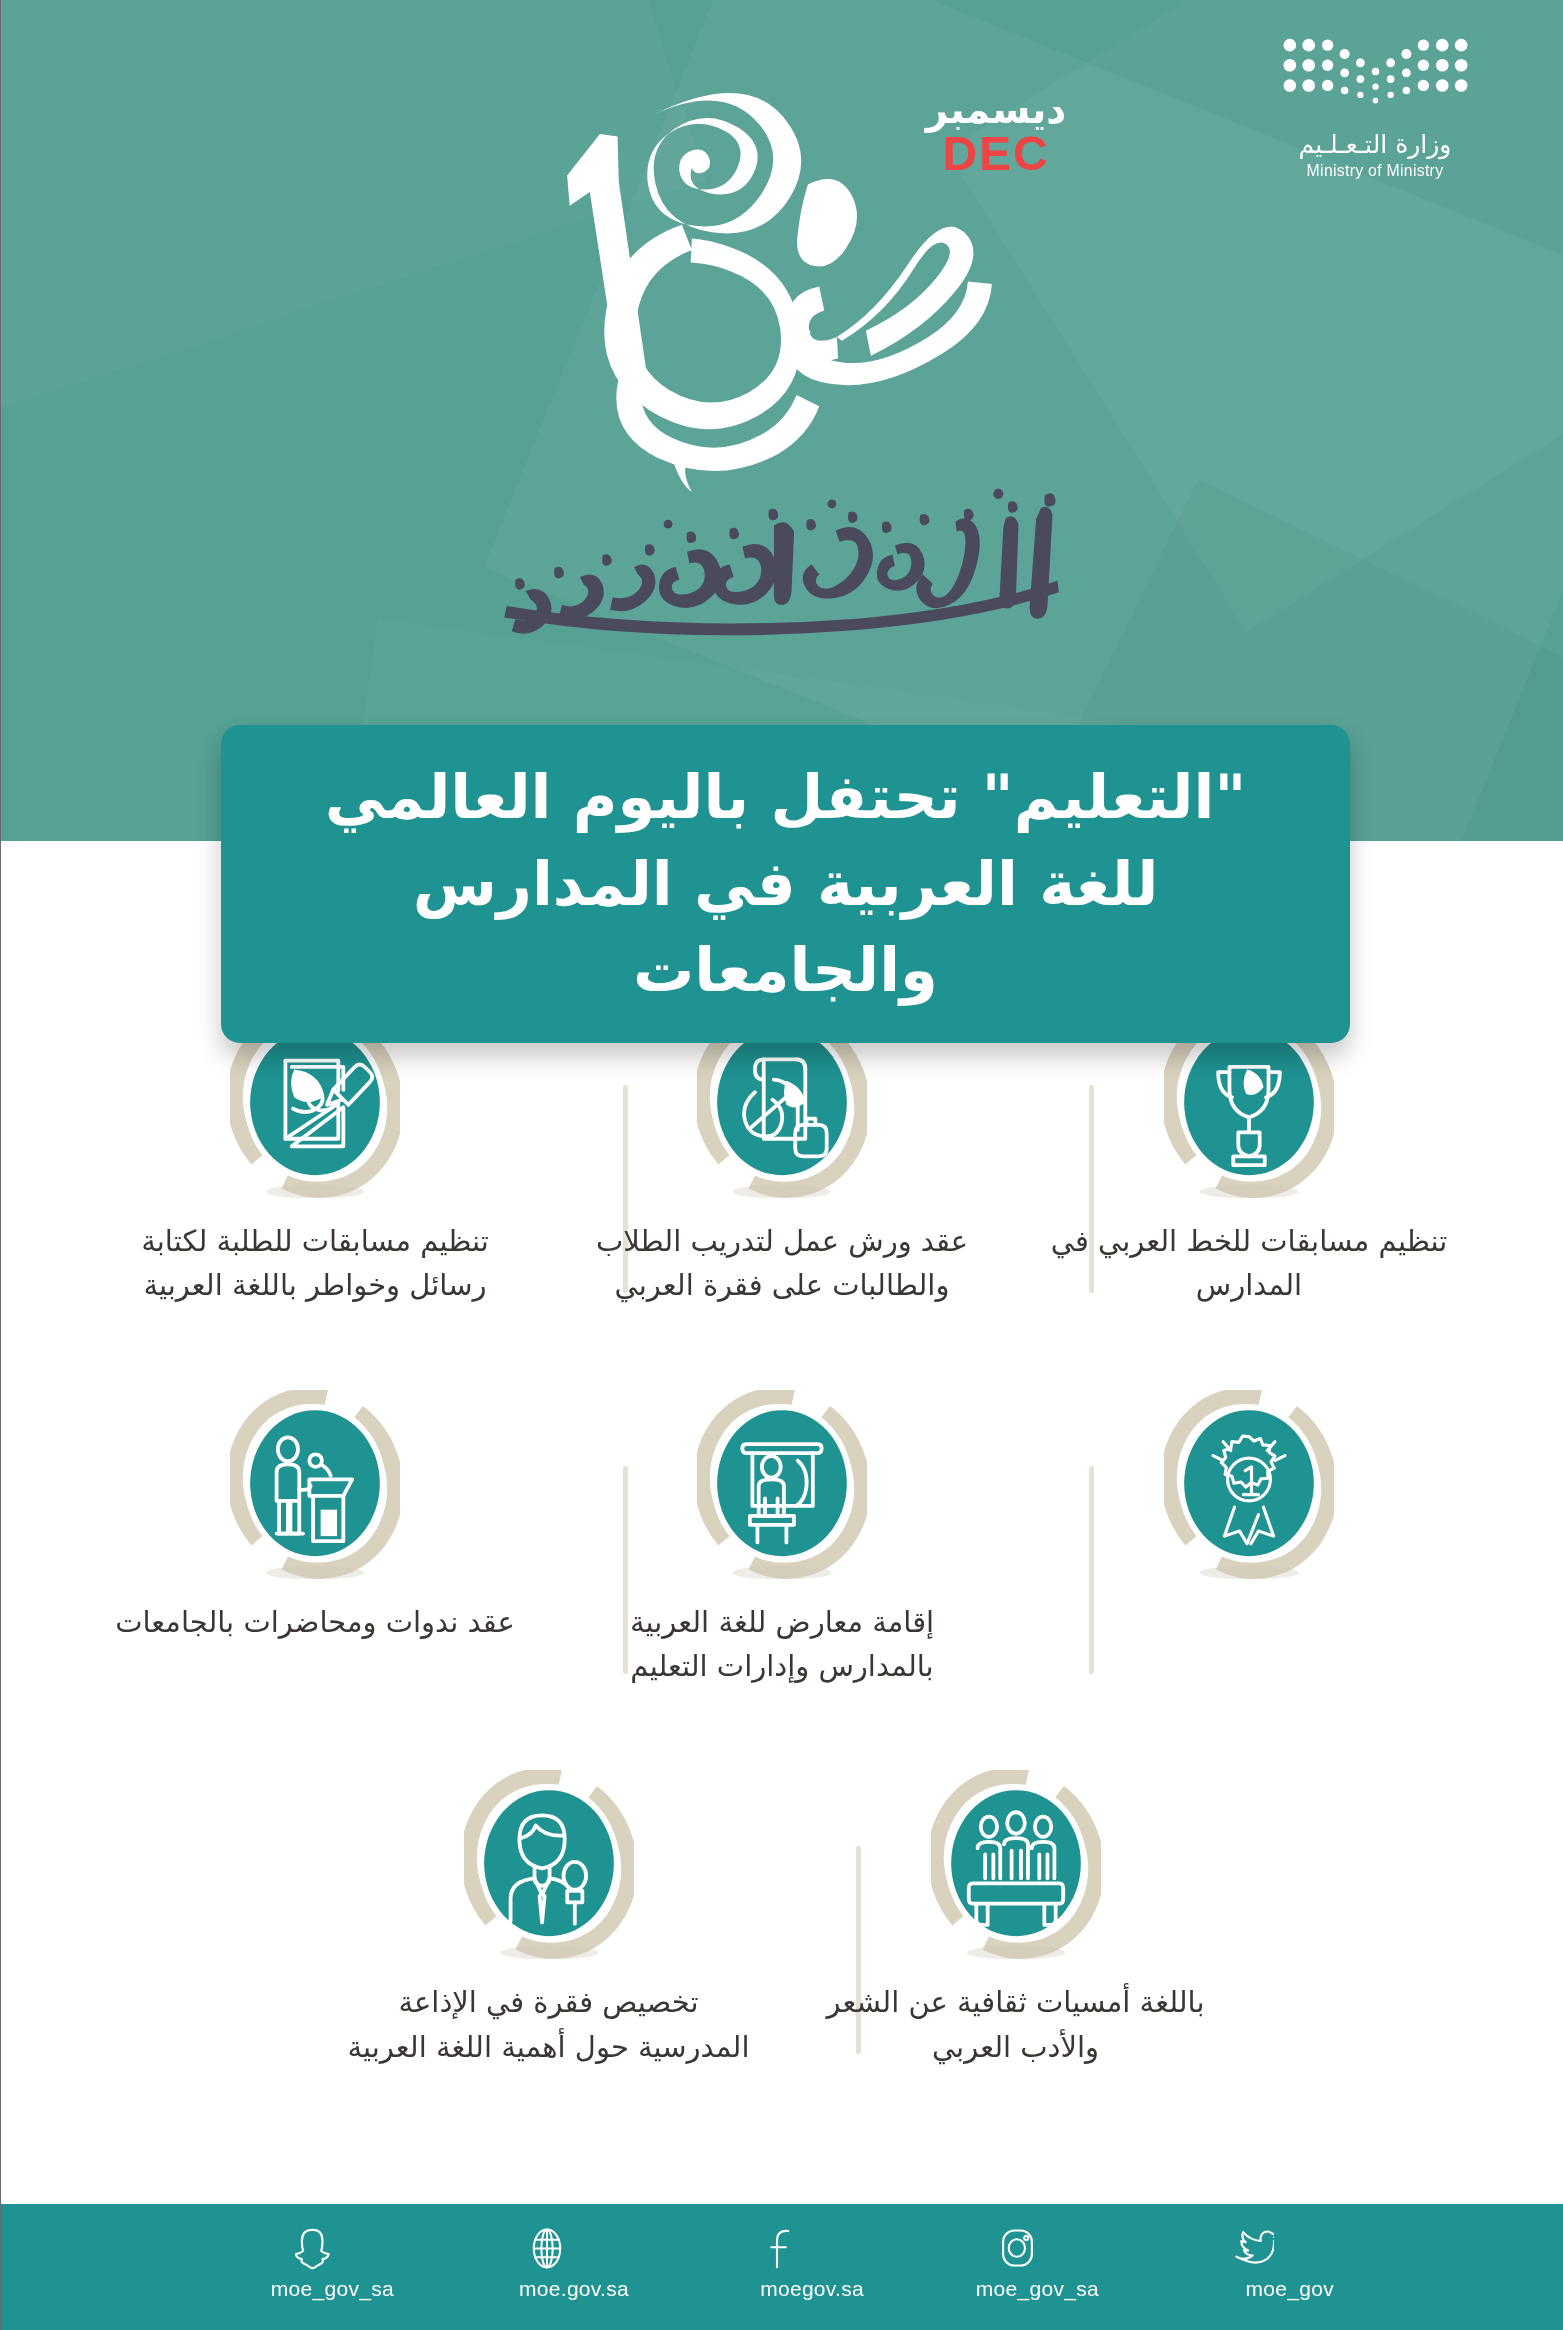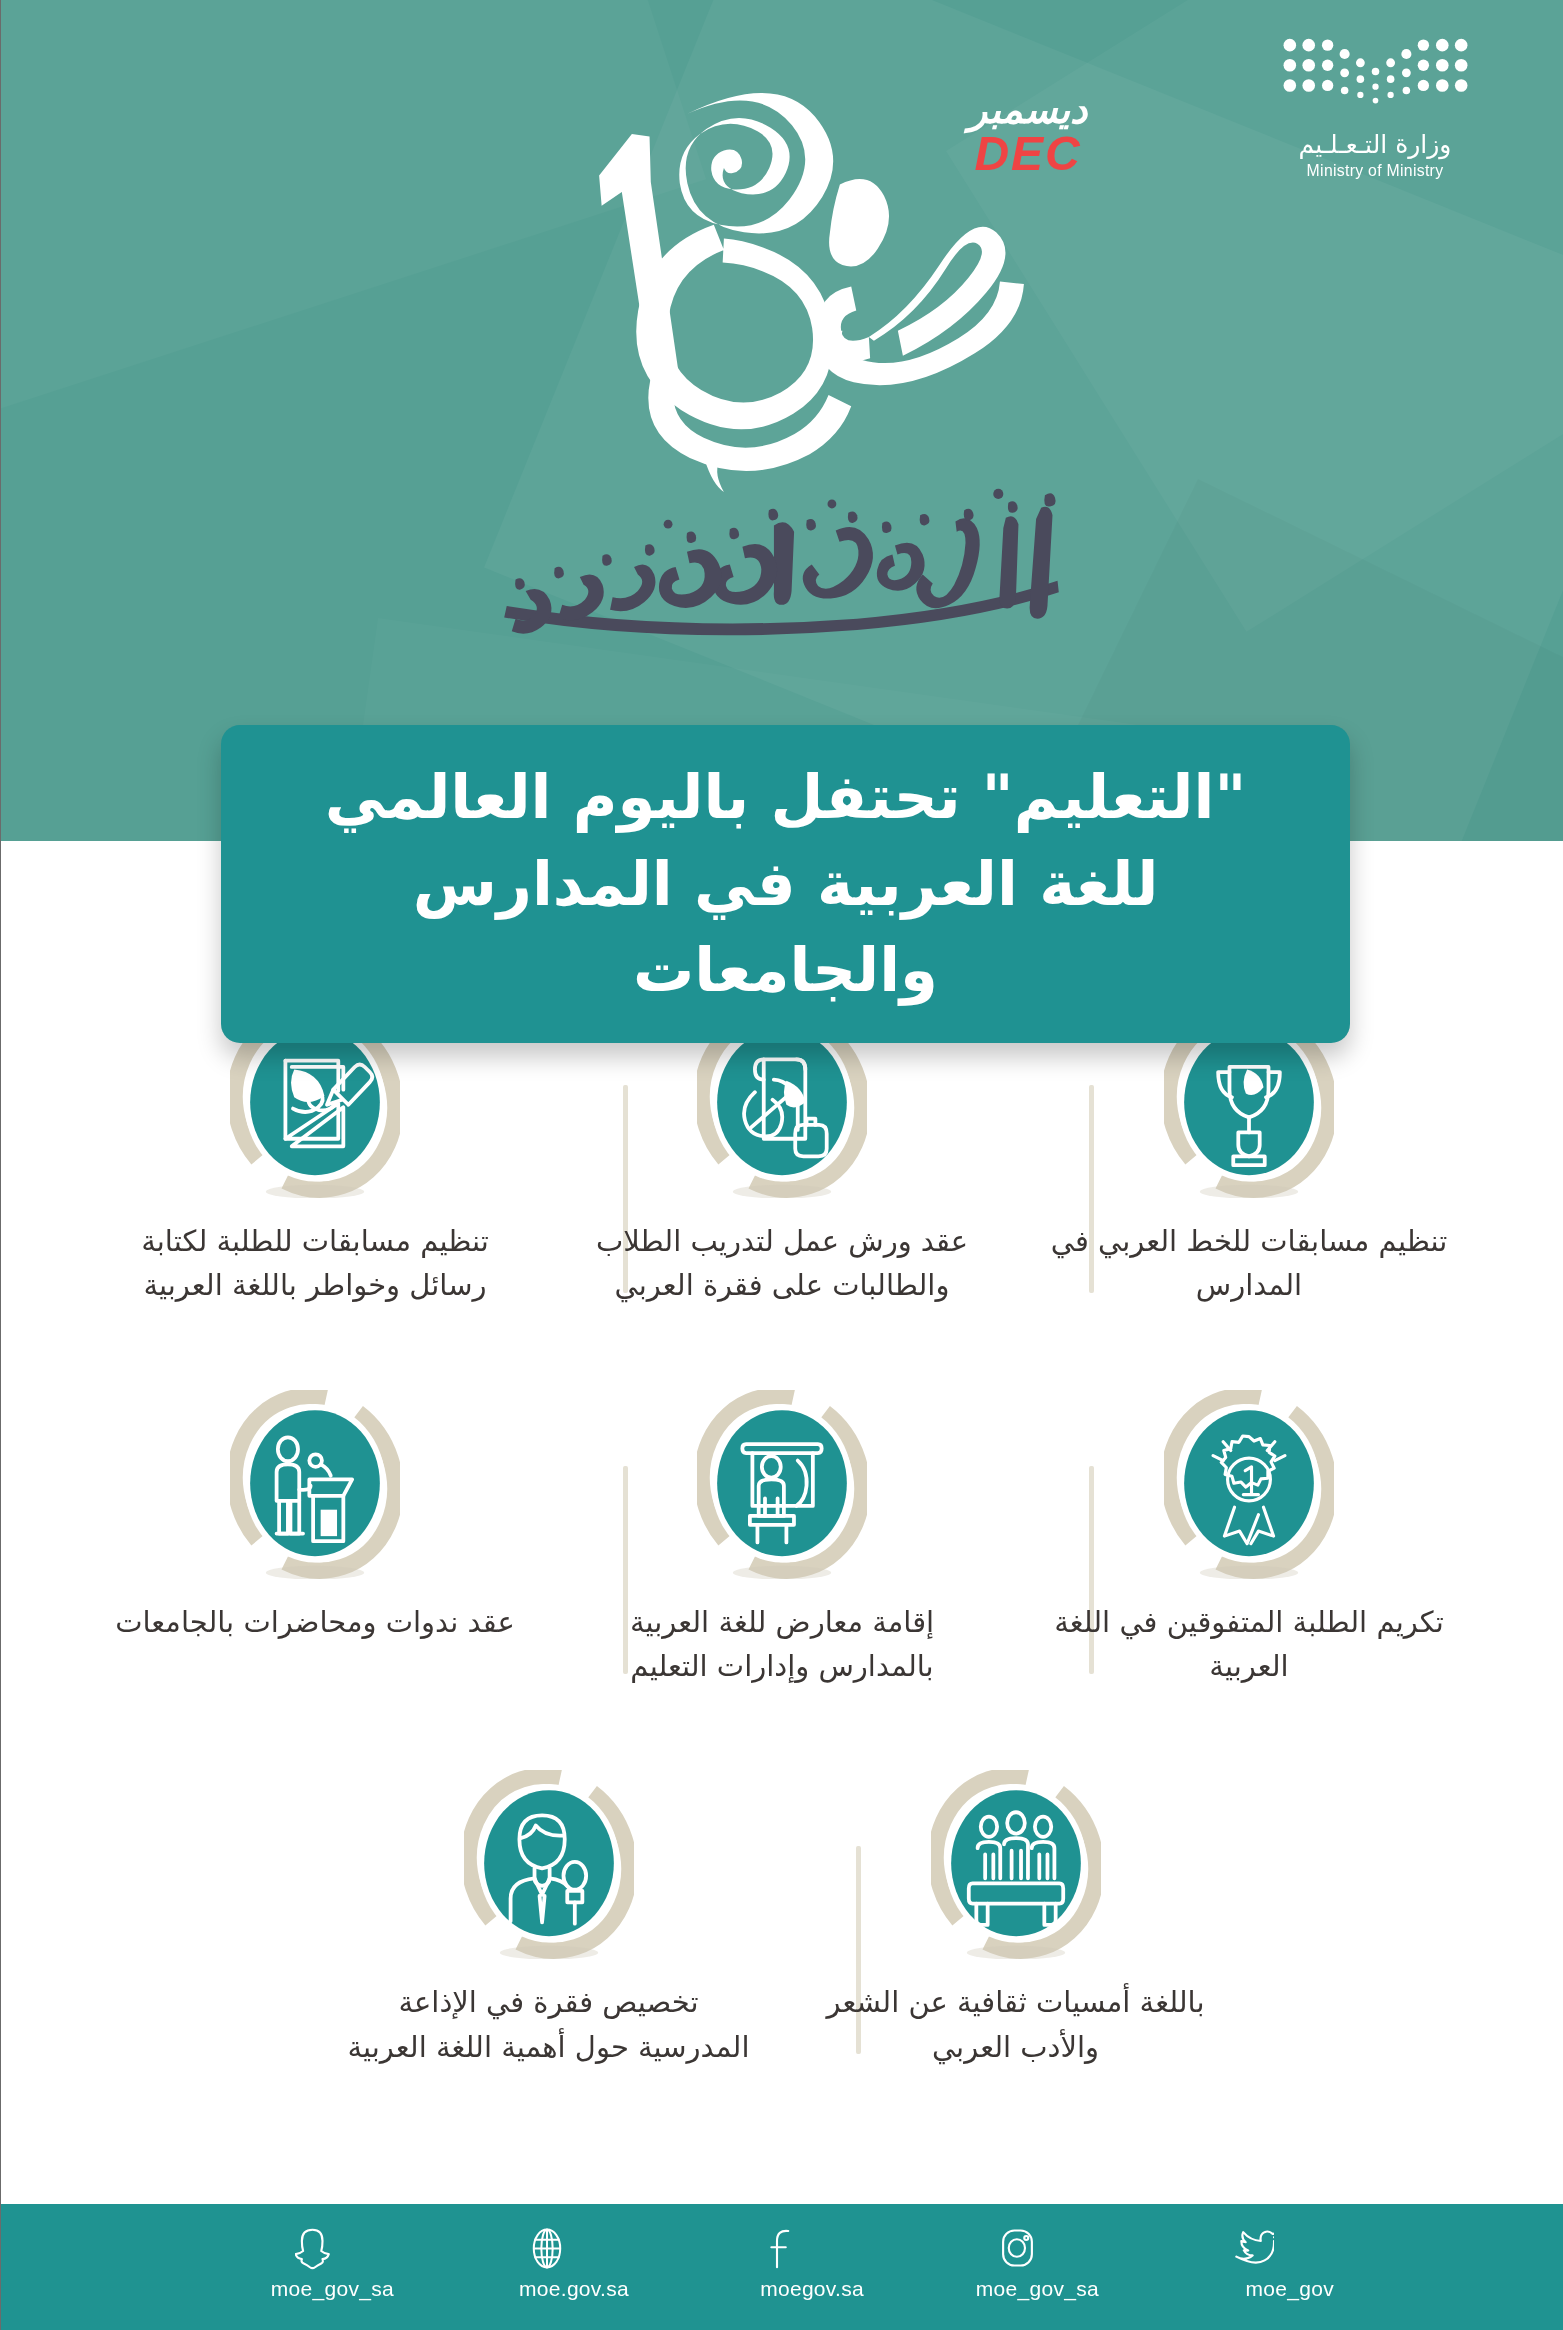--- a/index.html
+++ b/index.html
@@ -39,21 +39,21 @@
 
   
   .moe-logo { position:absolute; right:44px; top:35px; width:290px; text-align:center; }
   .moe-dots { width:189px; height:82px; margin:0 auto 14px auto; display:block; }
   .moe-ar { font-size:25px; color:#fff; letter-spacing:0.6px; line-height:1.1;
     font-family:"DejaVu Sans","Liberation Sans",sans-serif; }
   .moe-en { font-size:15.8px; color:#fff; margin-top:3.8px; letter-spacing:0.3px;
     font-family:"Liberation Sans",sans-serif; }
 
   
-  .date-mark { position:absolute; left:555px; top:76px; width:517px; height:416px;font-style:italic; }
+  .date-mark { position:absolute; left:523px; top:76px; width:517px; height:416px; }
   .date-labels { position:absolute; right:-38px; top:14px; text-align:center; width:164px; }
   .date-ar { font-size:39px; color:#fff; line-height:1; font-weight:bold;
     font-family:"DejaVu Sans",sans-serif; }
   .date-en { font-size:48px; color:#ef4444; line-height:1.05; font-weight:bold;
     letter-spacing:1.9px; font-family:"Liberation Sans",sans-serif; }
   .calli-18 { position:absolute; left:0; top:0; }
 
   
   .calli-title { position:absolute; left:479px; top:485px; width:605px; height:164px; }
 
@@ -360,21 +360,20 @@
                      l-10 -4 l-9 7 l-8 -8 l-11 2 l-3 -11 l-11 -3 l2 -11 l-8 -8 l7 -8 l-3 -11 l11 -3 l2 -11
                      l11 1 l6 -10 Z"></path>
             <circle cx="135" cy="142" r="34"></circle>
             <path d="M129 128 l10 -6 v44 M126 166 h24"></path>
             <path d="M112 186 l-16 46 l24 -8 l12 20 l18 -46"></path>
             <path d="M158 186 l16 46 l-24 -8 l-12 20"></path>
             <path d="M94 82 l12 14 M176 82 l-12 14 M78 104 l16 8 M192 104 l-16 8"></path>
           </g>
         </svg>
       </div>
-      <div class="card-label">تكريم الطلبة المتفوقين في اللغة العربية</div>
     </div>
 
     <div class="card">
       <div class="badge">
         <svg width="170" height="189" viewBox="0 0 270 300">
           <ellipse cx="135" cy="148" rx="126" ry="140" fill="none" stroke="#d9d2bf" stroke-width="26" stroke-dasharray="330 56 330 56" stroke-dashoffset="28" transform="rotate(-18 135 148)"></ellipse>
           <ellipse cx="135" cy="148" rx="112" ry="126" fill="#ffffff"></ellipse>
           <ellipse cx="135" cy="148" rx="103" ry="116" fill="#1f9292"></ellipse>
           <ellipse cx="135" cy="290" rx="78" ry="11" fill="#cfc9b8" opacity=".35"></ellipse>
 

